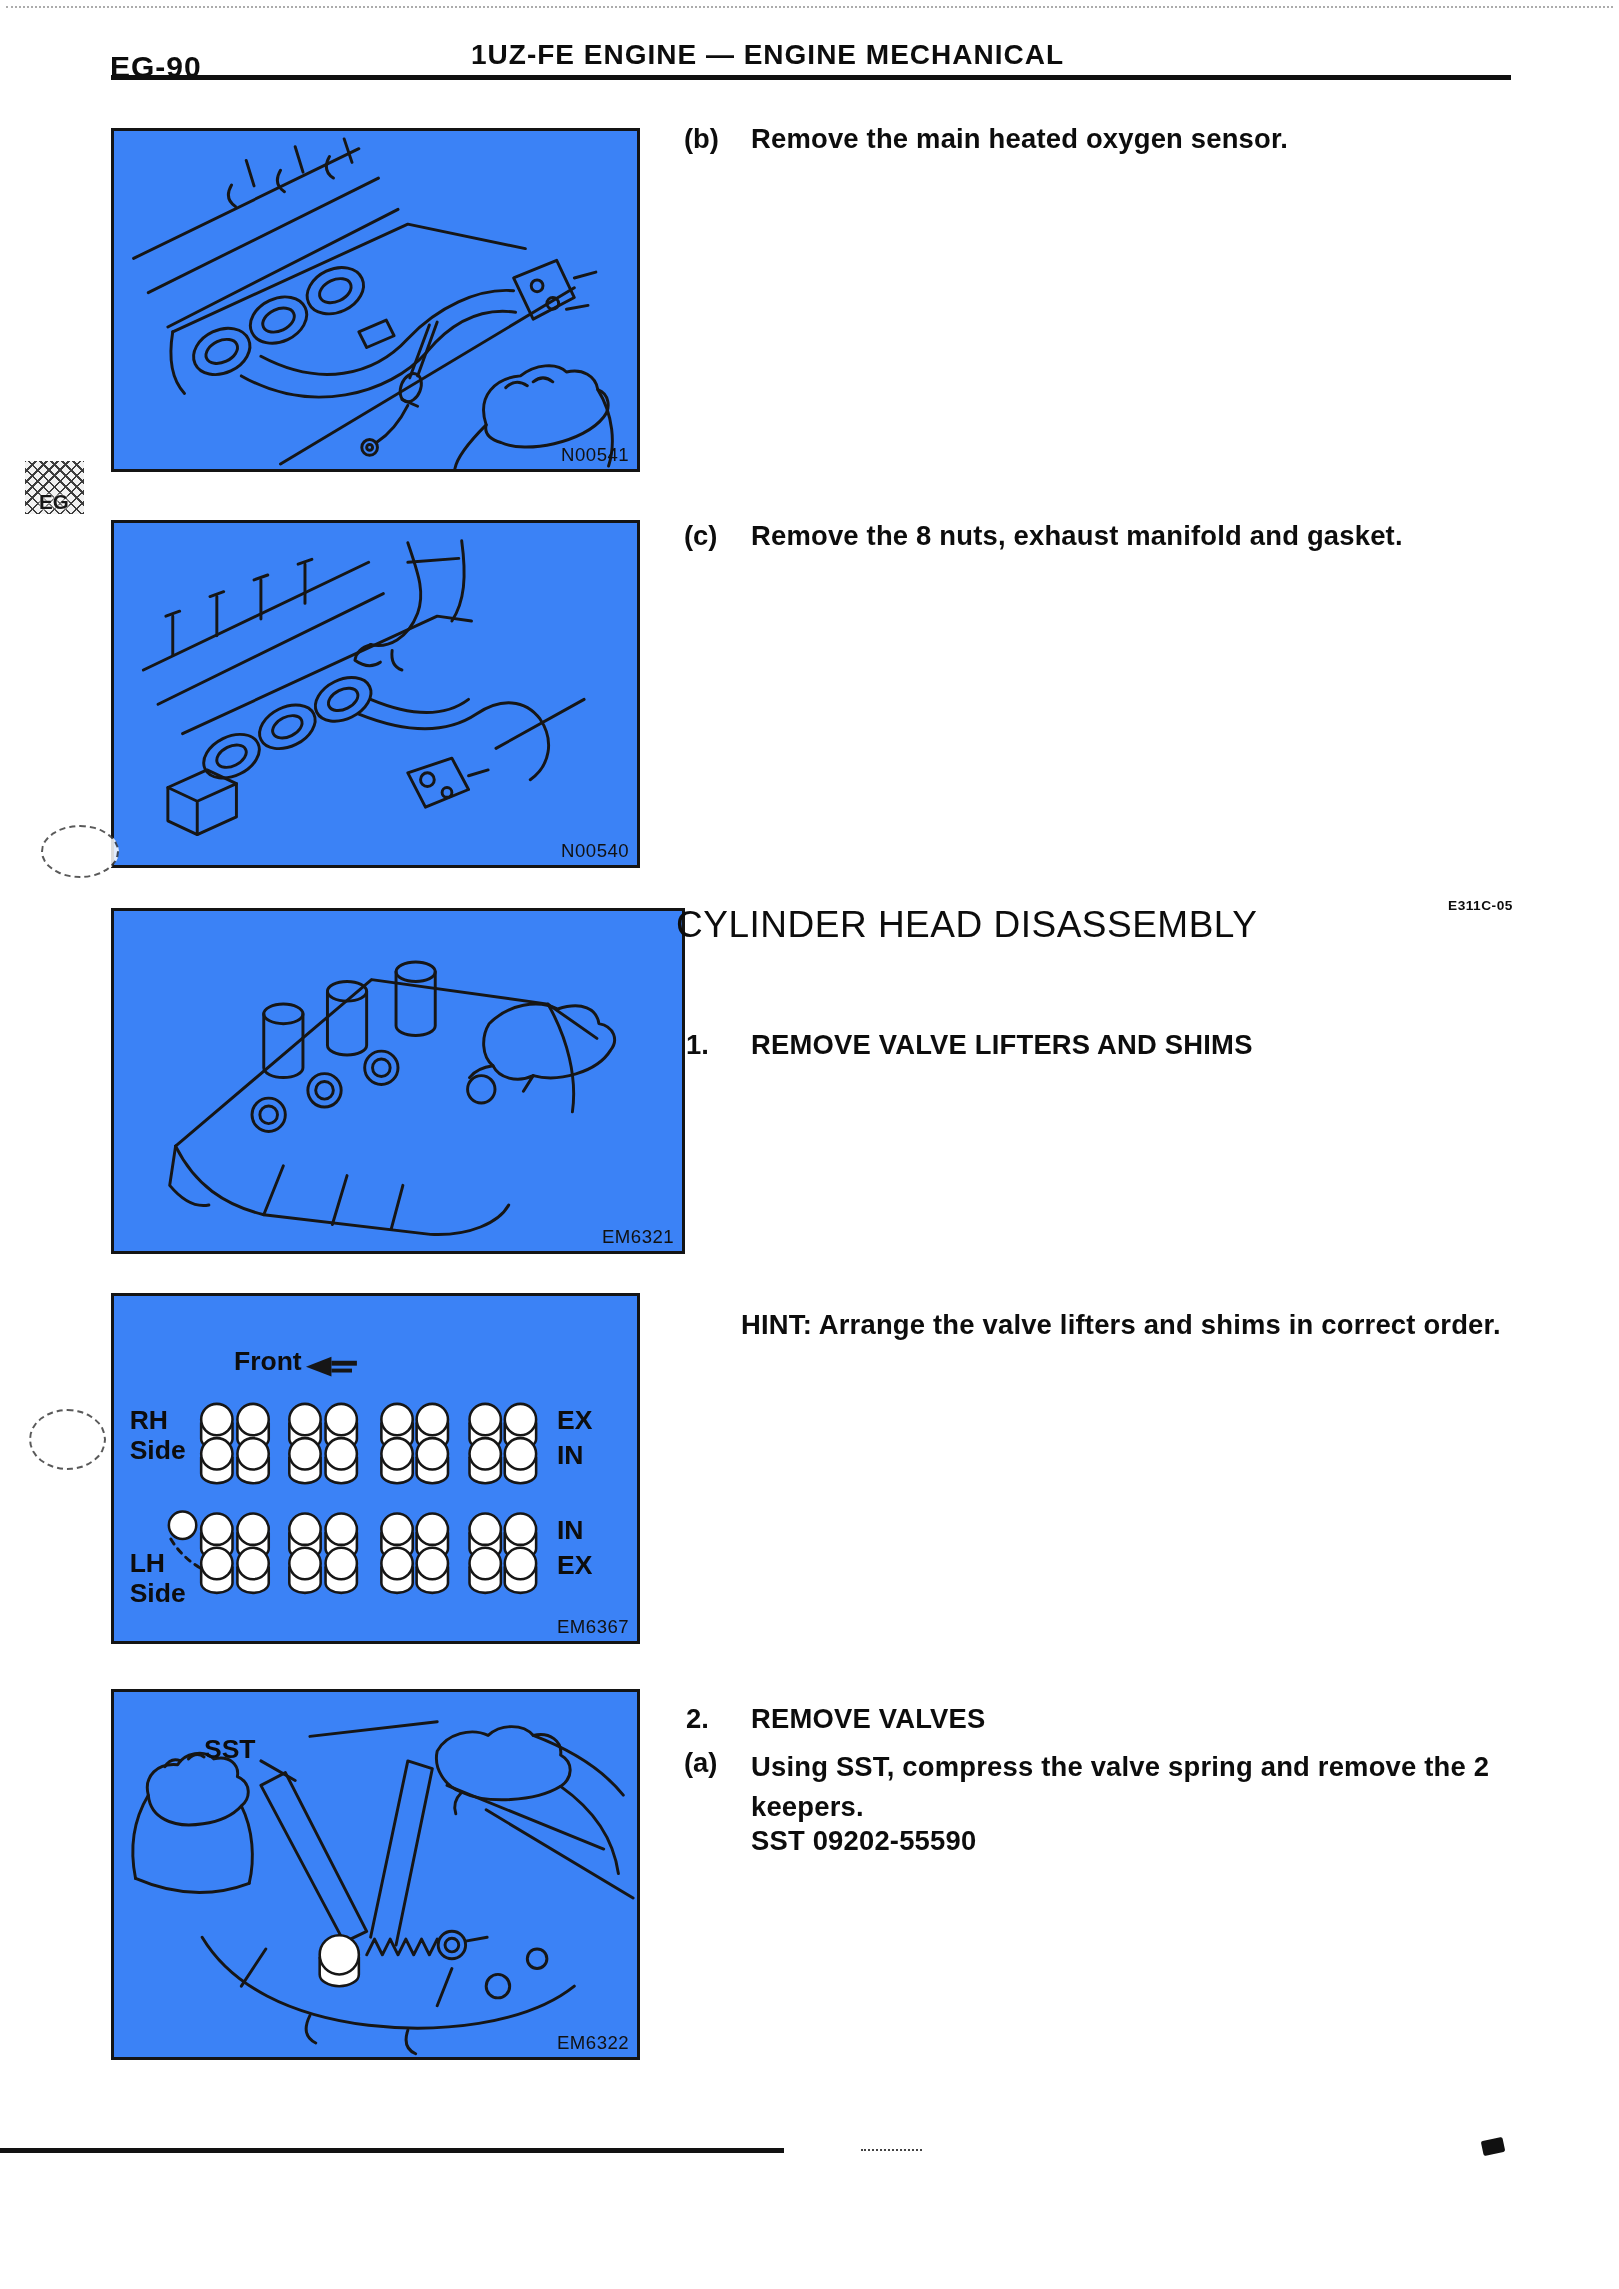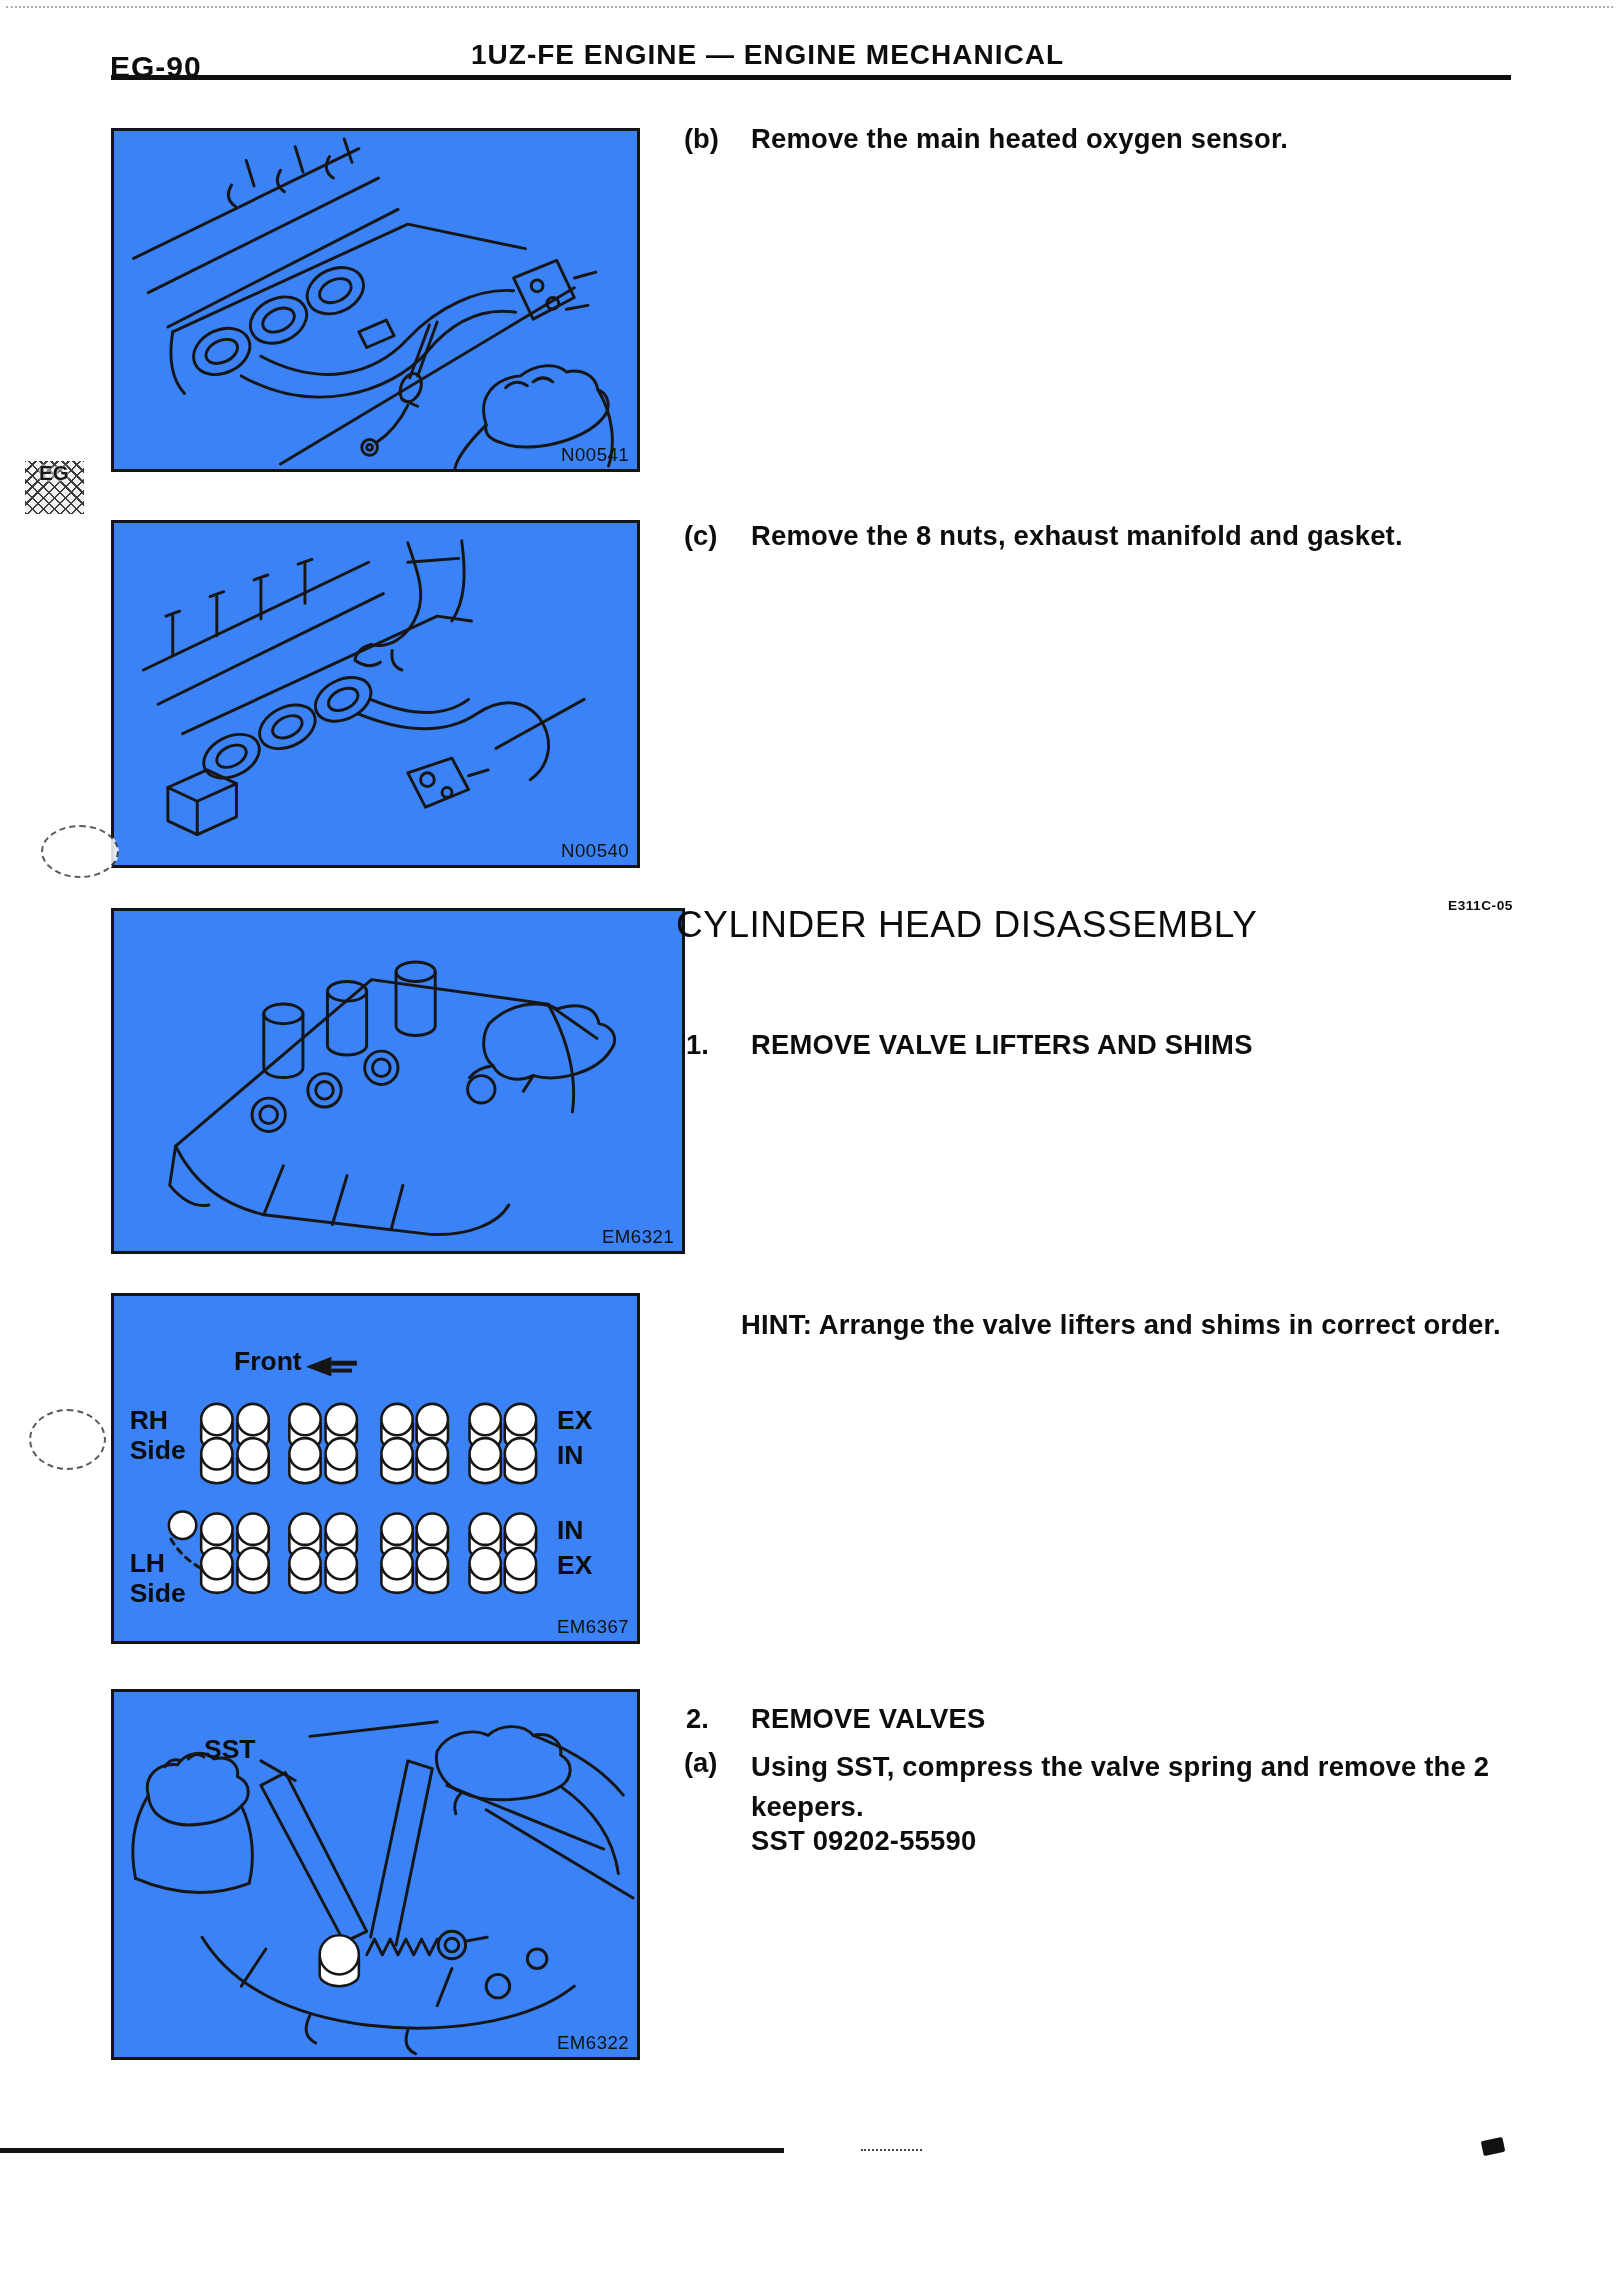--- a/index.html
+++ b/index.html
@@ -13,21 +13,21 @@
   .header-title{left:111px;top:39px;width:1313px;text-align:center;font-size:28px;font-weight:700;letter-spacing:1px;}
   .header-rule{left:111px;top:75px;width:1400px;height:4.9px;background:#101010;}
   .top-speckle{left:5.9px;top:5.9px;width:1607px;height:0;border-top:2.9px dotted #4a4a4a;opacity:.45;}
   
   .eg-tab{
     left:24.5px;top:461px;width:59px;height:53px;
     background:
       repeating-linear-gradient(45deg,#3c3c3c 0 2px,transparent 2px 7.8px),
       repeating-linear-gradient(-45deg,#3c3c3c 0 2px,transparent 2px 7.8px),
       #f2f2f2;
-    display:flex;align-items:flex-start;justify-content:center;
+    display:flex;align-items:flex-end;justify-content:center;
   }
   .eg-tab span{font-size:20.6px;font-weight:700;color:#161616;text-shadow:0 0 2.9px #fff,0 0 2.9px #fff;}
   
   .fig-box{border:3.9px solid #141414;background:#3b82f6;}
   .fig-code{position:absolute;right:7.8px;bottom:2.9px;font-size:18.6px;font-weight:400;letter-spacing:0.5px;color:#111;}
   .fig-svg{position:absolute;left:0;top:0;width:100%;height:100%;}
   
   .marker{font-size:27.4px;font-weight:700;}
   .btxt{font-size:27.4px;font-weight:700;letter-spacing:0.2px;}
   .h1{font-size:37px;font-weight:400;letter-spacing:0.5px;}

